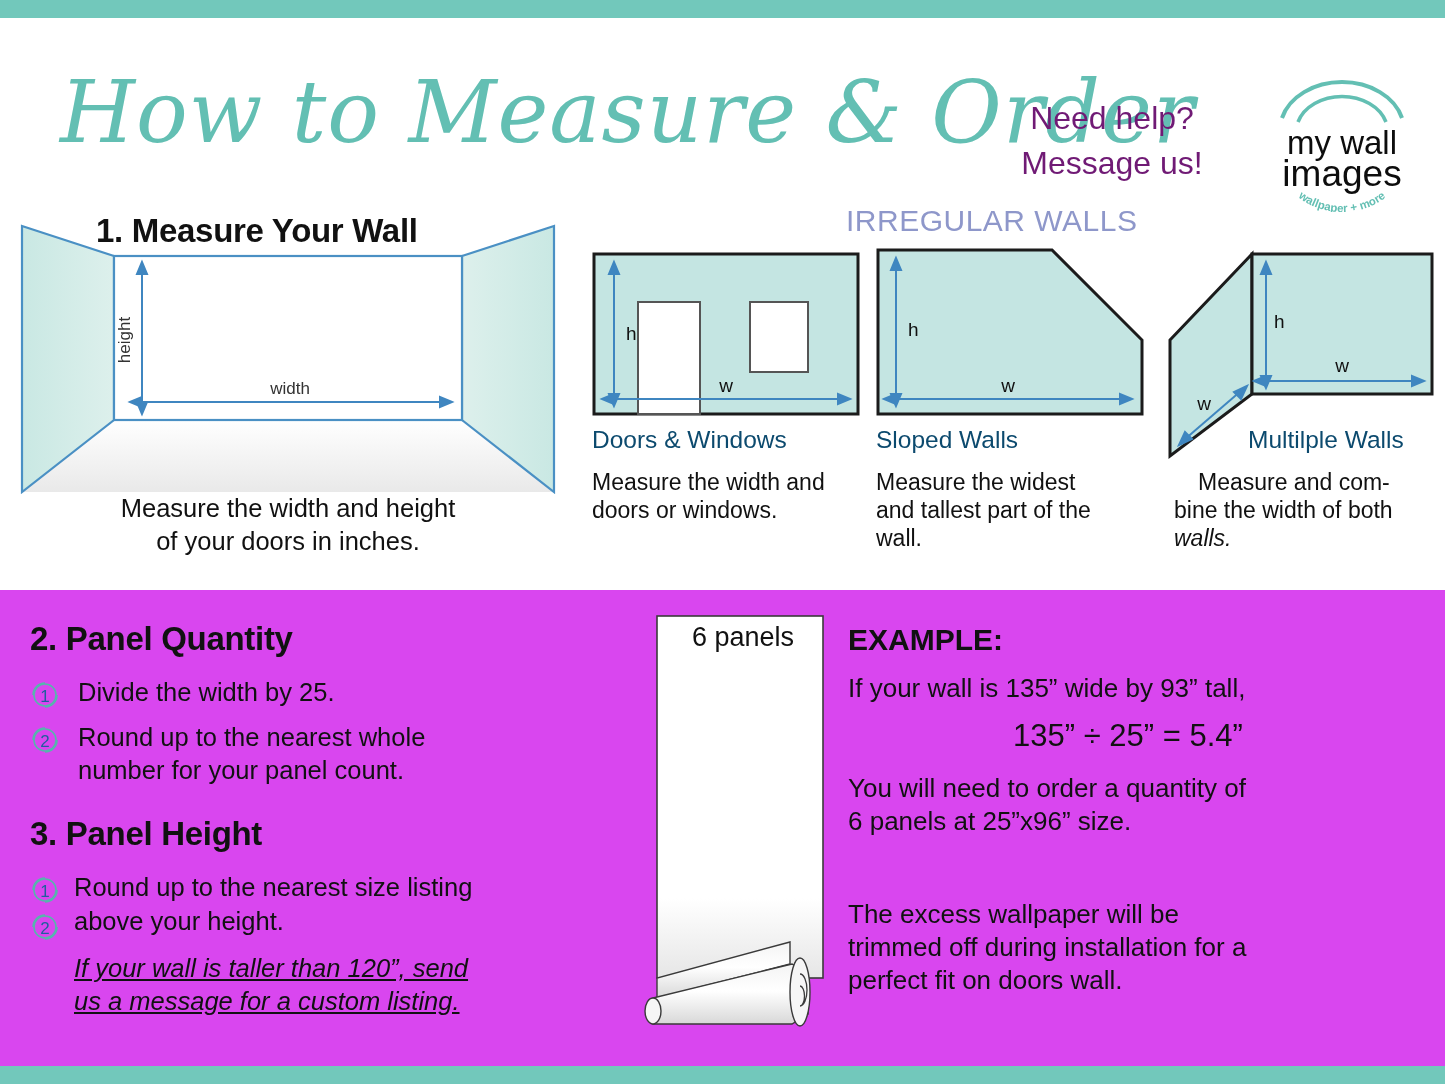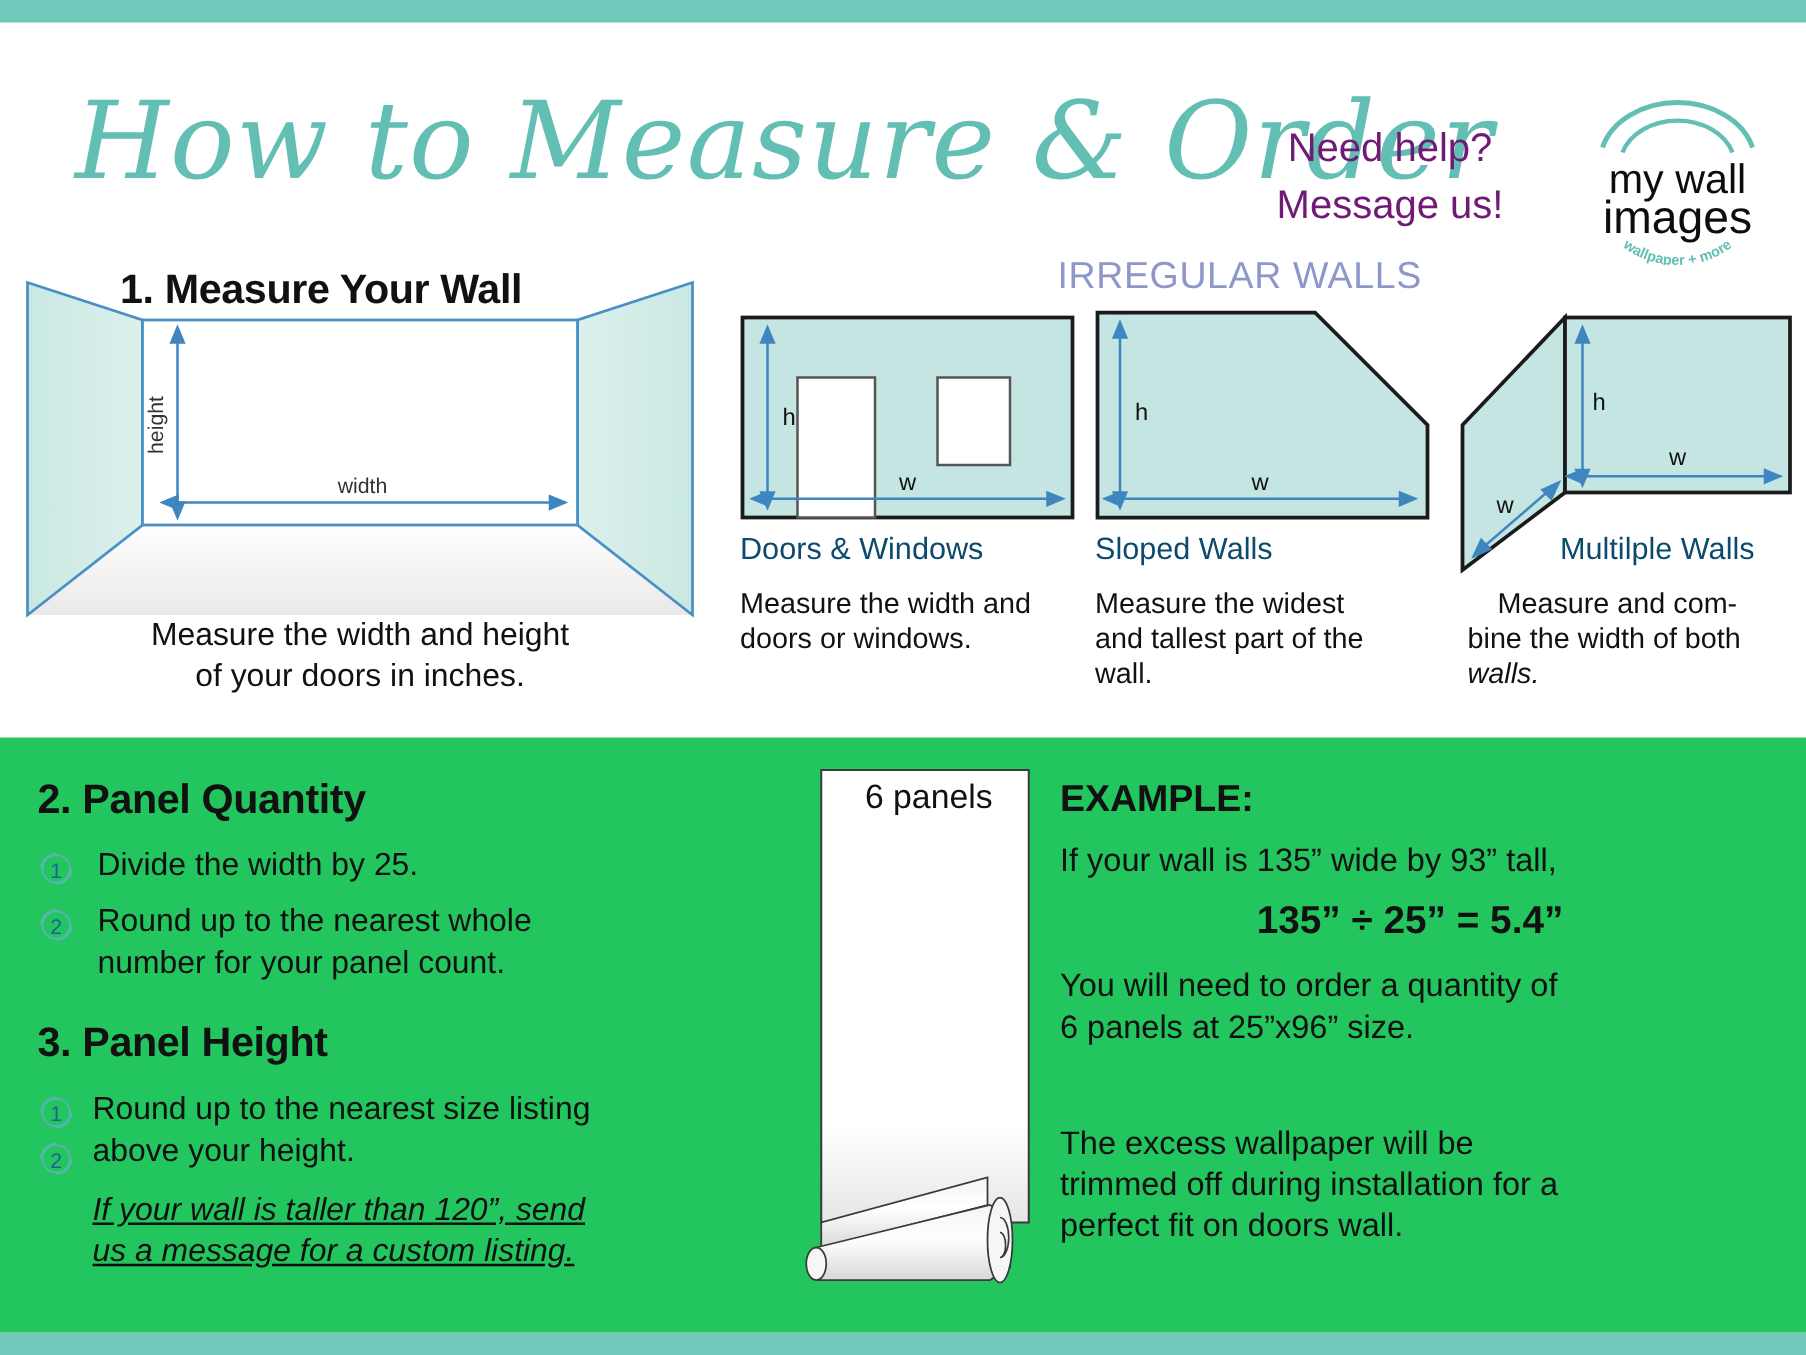--- a/index.html
+++ b/index.html
@@ -84,21 +84,21 @@
     font-family: "Liberation Sans", sans-serif;
   }
   .diag-body {
     position: absolute; color: #111; font-size: 23px; line-height: 1.22;
     font-family: "Liberation Sans", sans-serif;
   }
 
   
   .sec-bot {
     position: absolute; left: 0; top: 590px; width: 1445px; height: 476px;
-    background: #22c55e;
+    background: #d946ef;
   }
 
   .h-step {
     position: absolute; font-size: 33px; font-weight: bold; color: #111;
     letter-spacing: -0.3px;
   }
   .step-line {
     position: absolute; font-size: 25.5px; color: #111; line-height: 1.3;
   }
   .step-line.italic { font-style: italic; text-decoration: underline; }
@@ -117,21 +117,21 @@
   .h-example {
     position: absolute; left: 848px; top: 33px;
     font-size: 30px; font-weight: bold; color: #111;
   }
   .ex-line {
     position: absolute; left: 848px; font-size: 26px; color: #111; line-height: 1.26;
     width: 560px;
   }
   .ex-eq {
     position: absolute; left: 848px; width: 560px;
-    text-align: center; font-size: 31px; color: #111; font-weight: bold;
+    text-align: center; font-size: 31px; color: #111; font-weight: normal;
   }
 </style>
 </head>
 <body>
 
 <div class="page">
 
   <div class="bar-top"></div>
   <div class="bar-bottom"></div>
 

